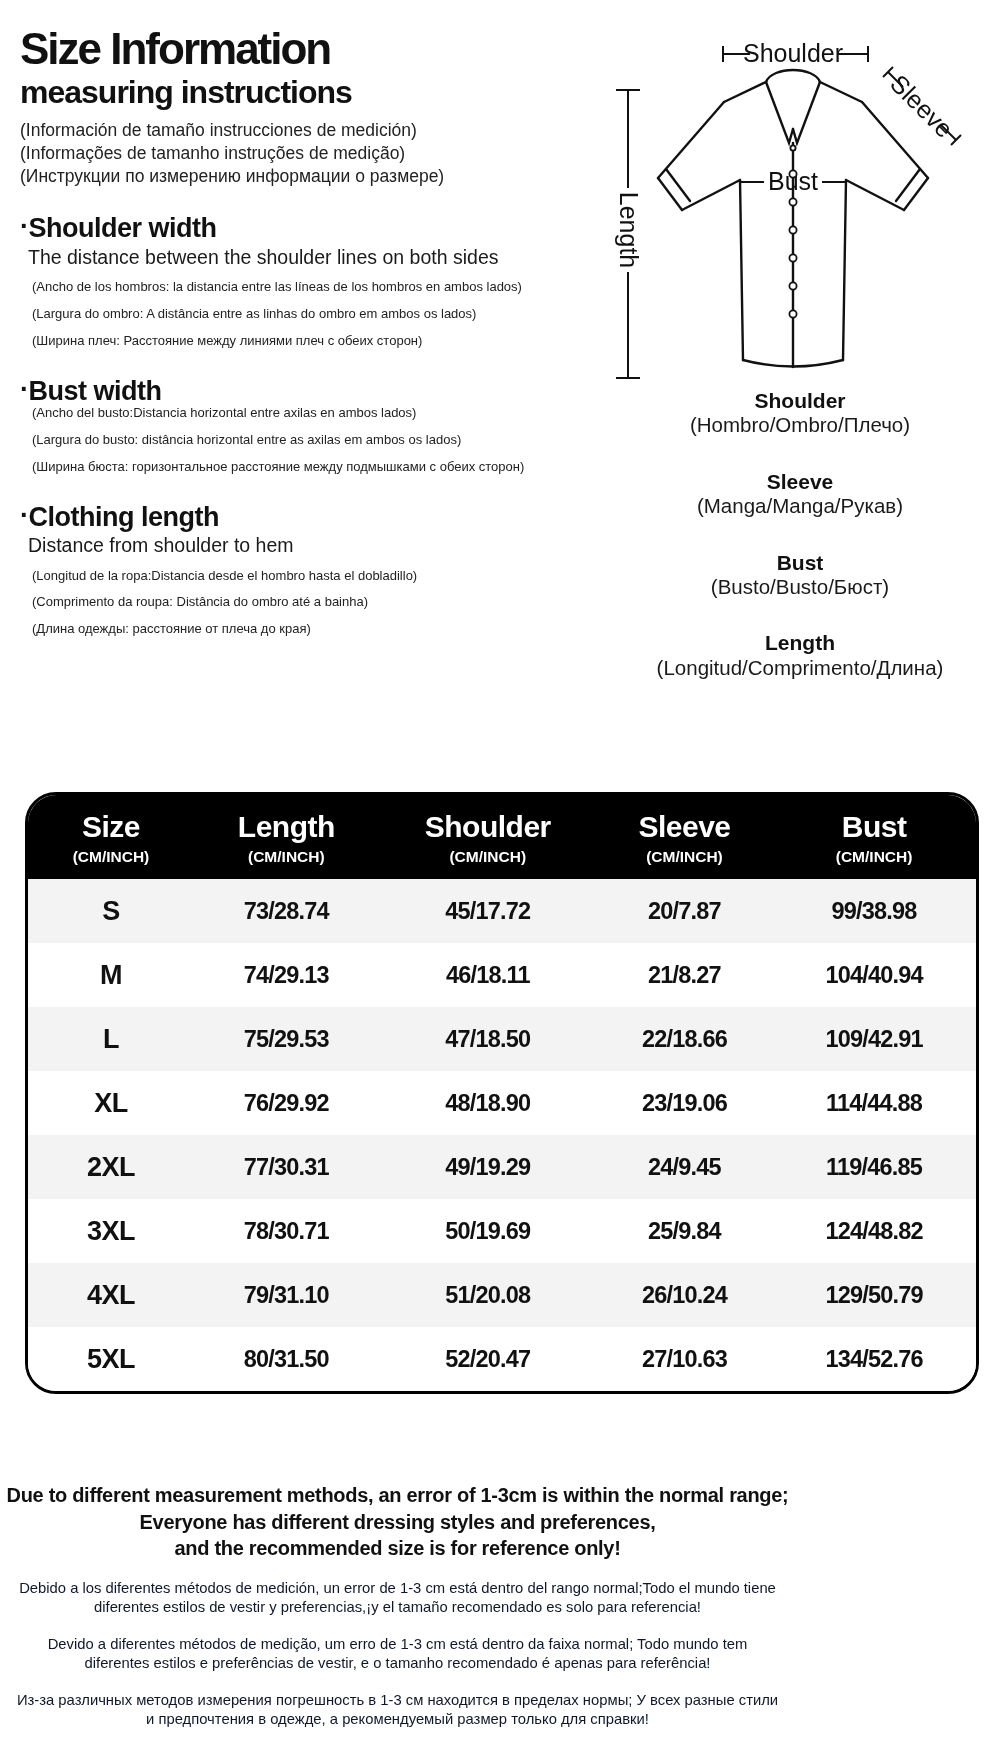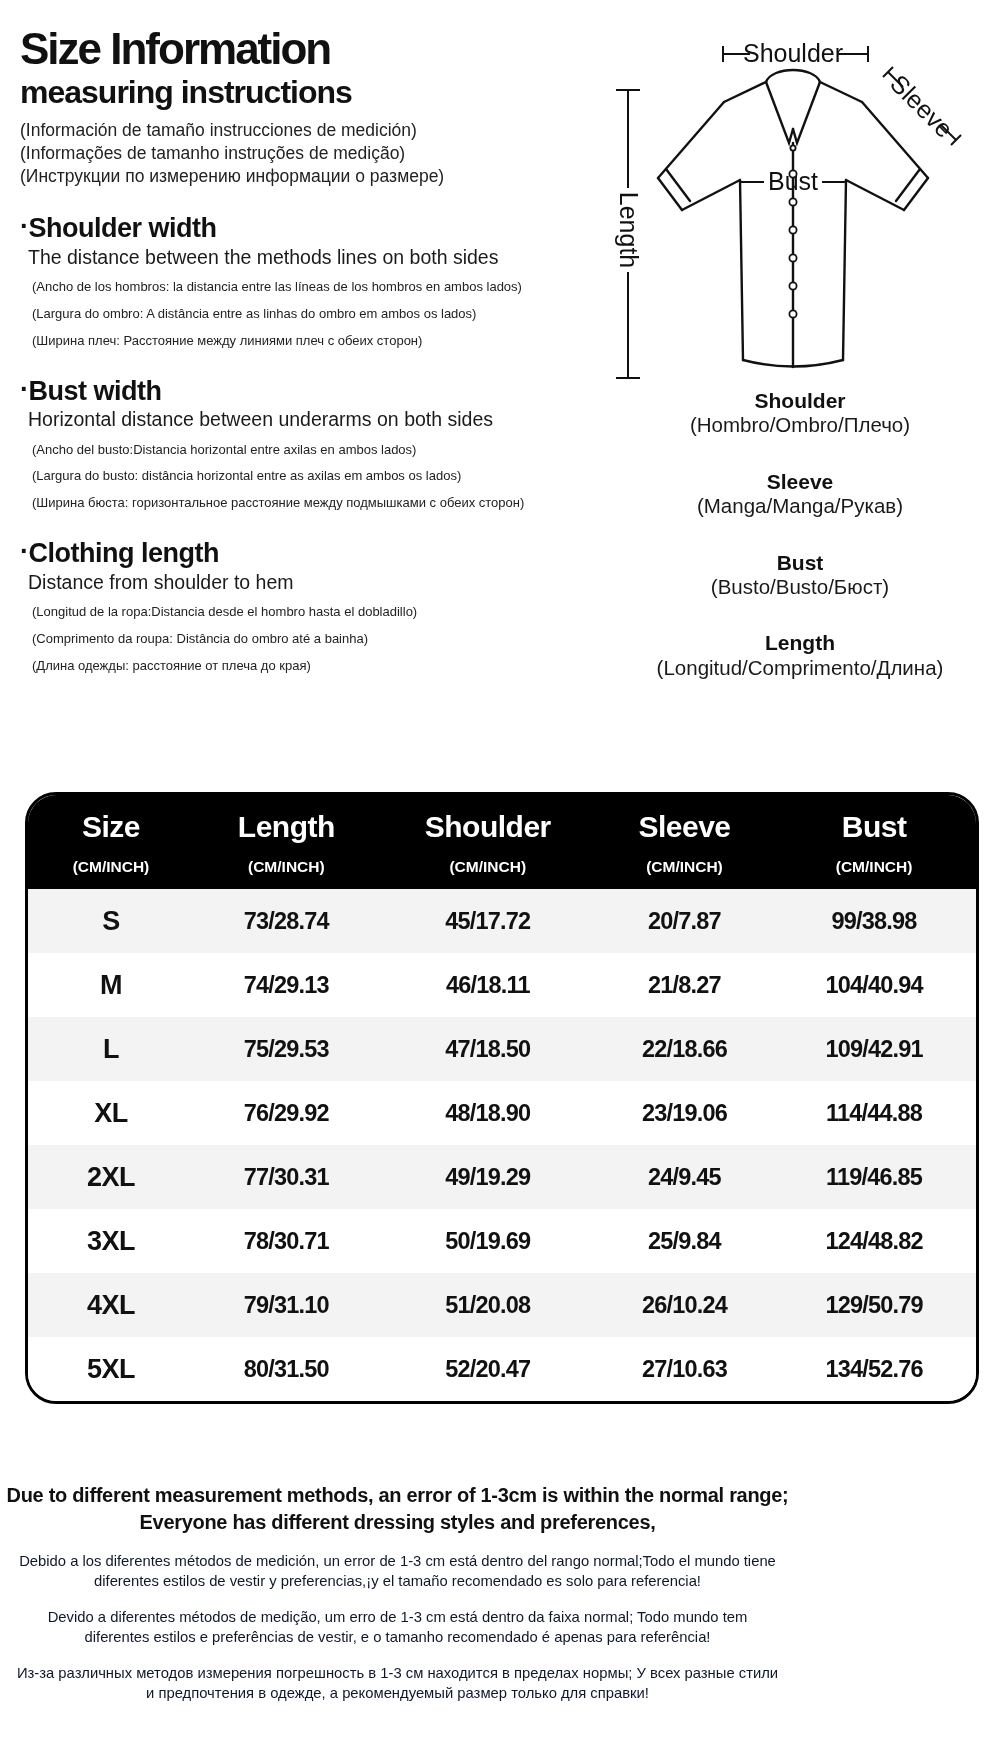--- a/index.html
+++ b/index.html
@@ -29,21 +29,21 @@
     position:absolute;left:25px;top:792px;width:948px;
     border:3px solid #000;border-radius:31px;overflow:hidden;background:#fff;
   }
   .t-head{
     background:#000;color:#fff;display:grid;
     grid-template-columns:17.5% 19.5% 23% 18.5% 21.5%;
     padding:15px 0 13px 0;
   }
   .t-head .col{text-align:center;}
   .t-head .col-name{font-size:30px;font-weight:bold;letter-spacing:-0.5px;line-height:1.1;}
-  .t-head .col-unit{font-size:15.5px;font-weight:bold;margin-top:15px;}
+  .t-head .col-unit{font-size:15.5px;font-weight:bold;margin-top:5px;}
   .t-row{
     display:grid;grid-template-columns:17.5% 19.5% 23% 18.5% 21.5%;
     height:64px;align-items:center;text-align:center;background:#fff;
   }
   .t-row:nth-child(odd){background:#f3f3f3;}
   .t-row .c-size{font-size:27px;font-weight:bold;letter-spacing:-0.5px;color:#111;}
   .t-row .c-val{font-size:23.5px;font-weight:bold;letter-spacing:-0.8px;color:#111;}
   
   .notes{position:absolute;left:0;top:1482px;width:795px;text-align:center;}
   .note-en div{font-size:20px;font-weight:bold;color:#111;line-height:1.33;letter-spacing:-0.3px;}
@@ -57,29 +57,28 @@
   <h1 class="main-title">Size Information</h1>
   <div class="sub-title">measuring instructions</div>
   <div class="sub-trans">
     <div>(Información de tamaño instrucciones de medición)</div>
     <div>(Informações de tamanho instruções de medição)</div>
     <div>(Инструкции по измерению информации о размере)</div>
   </div>
 
   <div class="section">
     <div class="sec-head"><span class="bullet">·</span><span>Shoulder width</span></div>
-    <div class="sec-desc">The distance between the methods lines on both sides</div>
+    <div class="sec-desc">The distance between the shoulder lines on both sides</div>
     <div class="sec-trans">(Ancho de los hombros: la distancia entre las líneas de los hombros en ambos lados)</div>
     <div class="sec-trans">(Largura do ombro: A distância entre as linhas do ombro em ambos os lados)</div>
     <div class="sec-trans">(Ширина плеч: Расстояние между линиями плеч с обеих сторон)</div>
   </div>
 
   <div class="section">
     <div class="sec-head"><span class="bullet">·</span><span>Bust width</span></div>
-    <div class="sec-desc">Horizontal distance between underarms on both sides</div>
     <div class="sec-trans">(Ancho del busto:Distancia horizontal entre axilas en ambos lados)</div>
     <div class="sec-trans">(Largura do busto: distância horizontal entre as axilas em ambos os lados)</div>
     <div class="sec-trans">(Ширина бюста: горизонтальное расстояние между подмышками с обеих сторон)</div>
   </div>
 
   <div class="section">
     <div class="sec-head"><span class="bullet">·</span><span>Clothing length</span></div>
     <div class="sec-desc">Distance from shoulder to hem</div>
     <div class="sec-trans">(Longitud de la ropa:Distancia desde el hombro hasta el dobladillo)</div>
     <div class="sec-trans">(Comprimento da roupa: Distância do ombro até a bainha)</div>
@@ -255,20 +254,21 @@
       <div class="c-val">27/10.63</div>
       <div class="c-val">134/52.76</div>
     </div>
   </div>
 </div>
 
 <div class="notes">
   <div class="note-en">
     <div>Due to different measurement methods, an error of 1-3cm is within the normal range;</div>
     <div>Everyone has different dressing styles and preferences,</div>
+    <div>and the recommended size is for reference only!</div>
   </div>
   <div class="note-sm">
     <div>Debido a los diferentes métodos de medición, un error de 1-3 cm está dentro del rango normal;Todo el mundo tiene</div>
     <div>diferentes estilos de vestir y preferencias,¡y el tamaño recomendado es solo para referencia!</div>
   </div>
   <div class="note-sm">
     <div>Devido a diferentes métodos de medição, um erro de 1-3 cm está dentro da faixa normal; Todo mundo tem</div>
     <div>diferentes estilos e preferências de vestir, e o tamanho recomendado é apenas para referência!</div>
   </div>
   <div class="note-sm">

